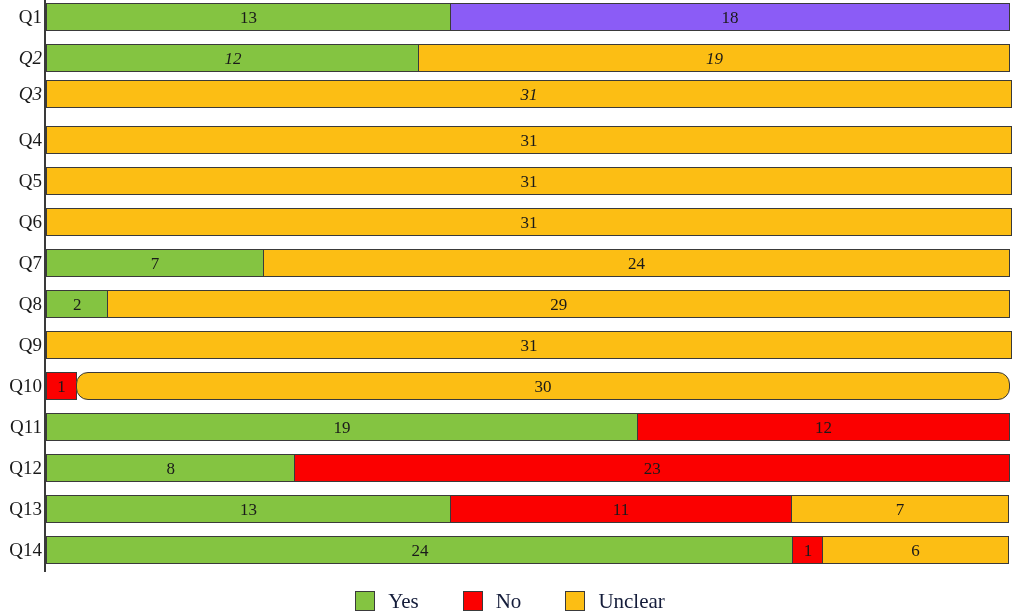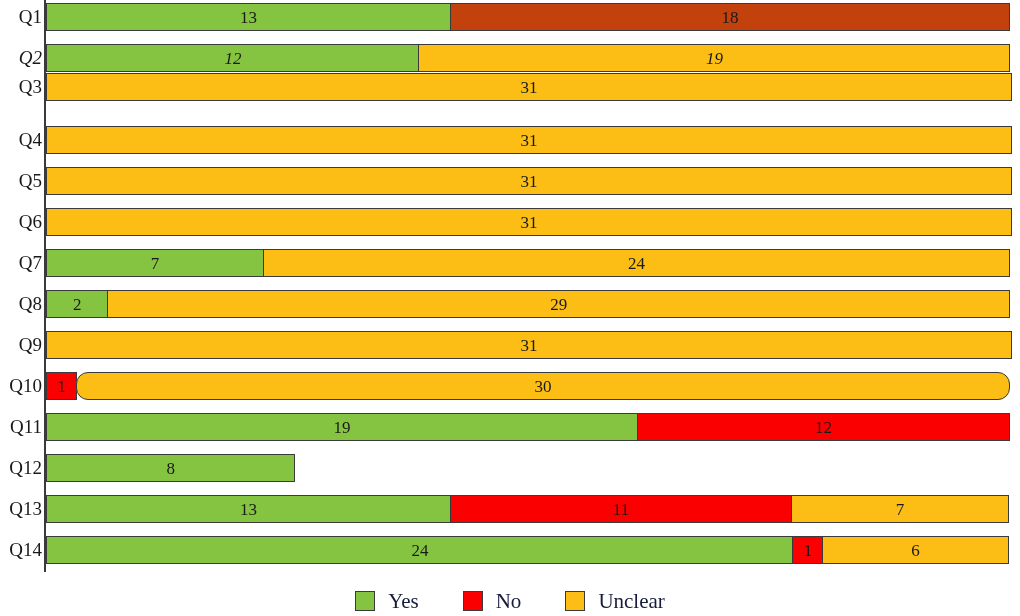--- a/index.html
+++ b/index.html
@@ -129,37 +129,37 @@
 
   <div class="plot">
     <div class="y-axis-line"></div>
     <div id="rows-container">
         <div class="row" style="top: 3px;">
           <div class="row-label">Q1</div>
           <div class="bar-track">
             <div class="seg seg-yes" style="flex: 0 0 41.9355%; background: rgb(132, 196, 65);">
               <span class="seg-label">13</span>
             </div>
-            <div class="seg seg-unclear" style="flex: 0 0 58.0645%; background: #c2410c;">
+            <div class="seg seg-unclear" style="flex: 0 0 58.0645%; background: #8b5cf6;">
               <span class="seg-label">18</span>
             </div>
           </div>
         </div>
         <div class="row" style="top: 44px; font-style: italic;">
           <div class="row-label">Q2</div>
           <div class="bar-track">
             <div class="seg seg-yes" style="flex: 0 0 38.7097%; background: rgb(132, 196, 65);">
               <span class="seg-label">12</span>
             </div>
             <div class="seg seg-unclear" style="flex: 0 0 61.2903%; background: rgb(252, 190, 20);">
               <span class="seg-label">19</span>
             </div>
           </div>
         </div>
-        <div class="row" style="top: 73px;">
+        <div class="row" style="top: 80px; font-style: italic;">
           <div class="row-label">Q3</div>
           <div class="bar-track">
             <div class="seg seg-unclear" style="flex: 0 0 100%; background: rgb(252, 190, 20);">
               <span class="seg-label">31</span>
             </div>
           </div>
         </div>
         <div class="row" style="top: 126px; border-radius: 8px;">
           <div class="row-label">Q4</div>
           <div class="bar-track">
@@ -234,20 +234,23 @@
             <div class="seg seg-no" style="flex: 0 0 38.7097%; background: rgb(251, 0, 0);">
               <span class="seg-label">12</span>
             </div>
           </div>
         </div>
         <div class="row" style="top: 454px;">
           <div class="row-label">Q12</div>
           <div class="bar-track">
             <div class="seg seg-yes" style="flex: 0 0 25.8065%; background: rgb(132, 196, 65);">
               <span class="seg-label">8</span>
+            </div>
+            <div class="seg seg-no" style="flex: 0 0 74.1935%; background: rgb(251, 0, 0);">
+              <span class="seg-label">23</span>
             </div>
           </div>
         </div>
         <div class="row" style="top: 495px;">
           <div class="row-label">Q13</div>
           <div class="bar-track">
             <div class="seg seg-yes" style="flex: 0 0 41.9355%; background: rgb(132, 196, 65);">
               <span class="seg-label">13</span>
             </div>
             <div class="seg seg-no" style="flex: 0 0 35.4839%; background: rgb(251, 0, 0);">

